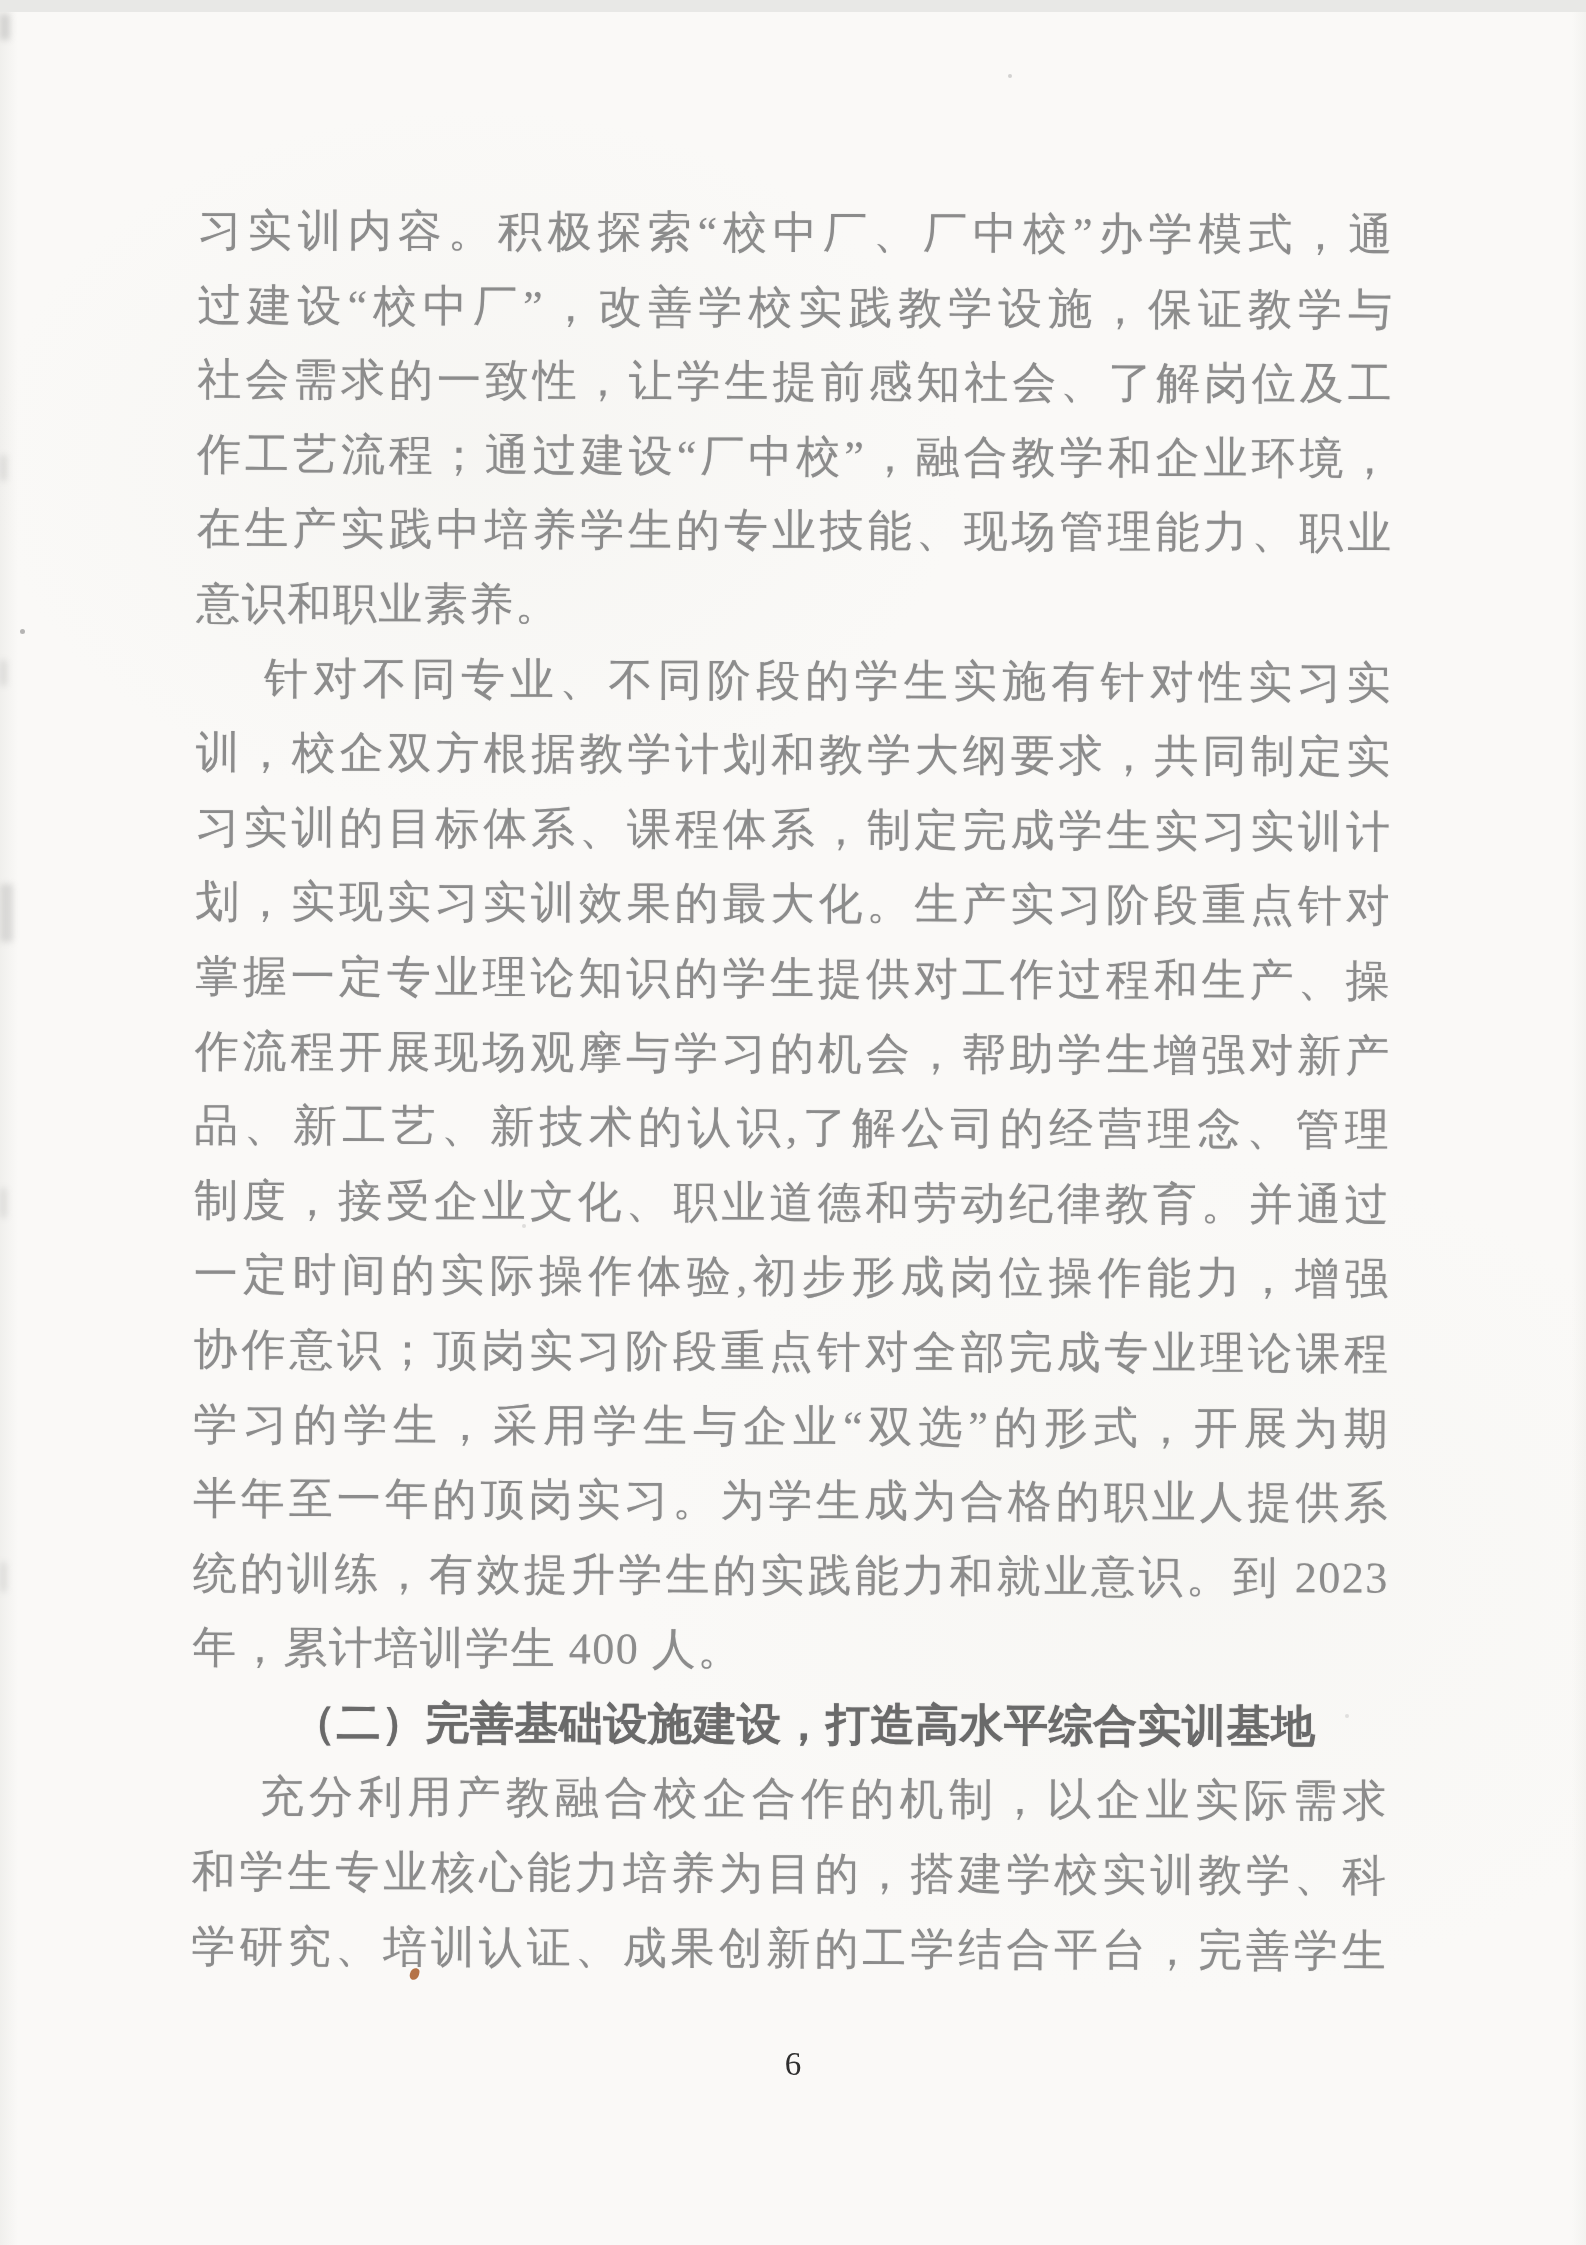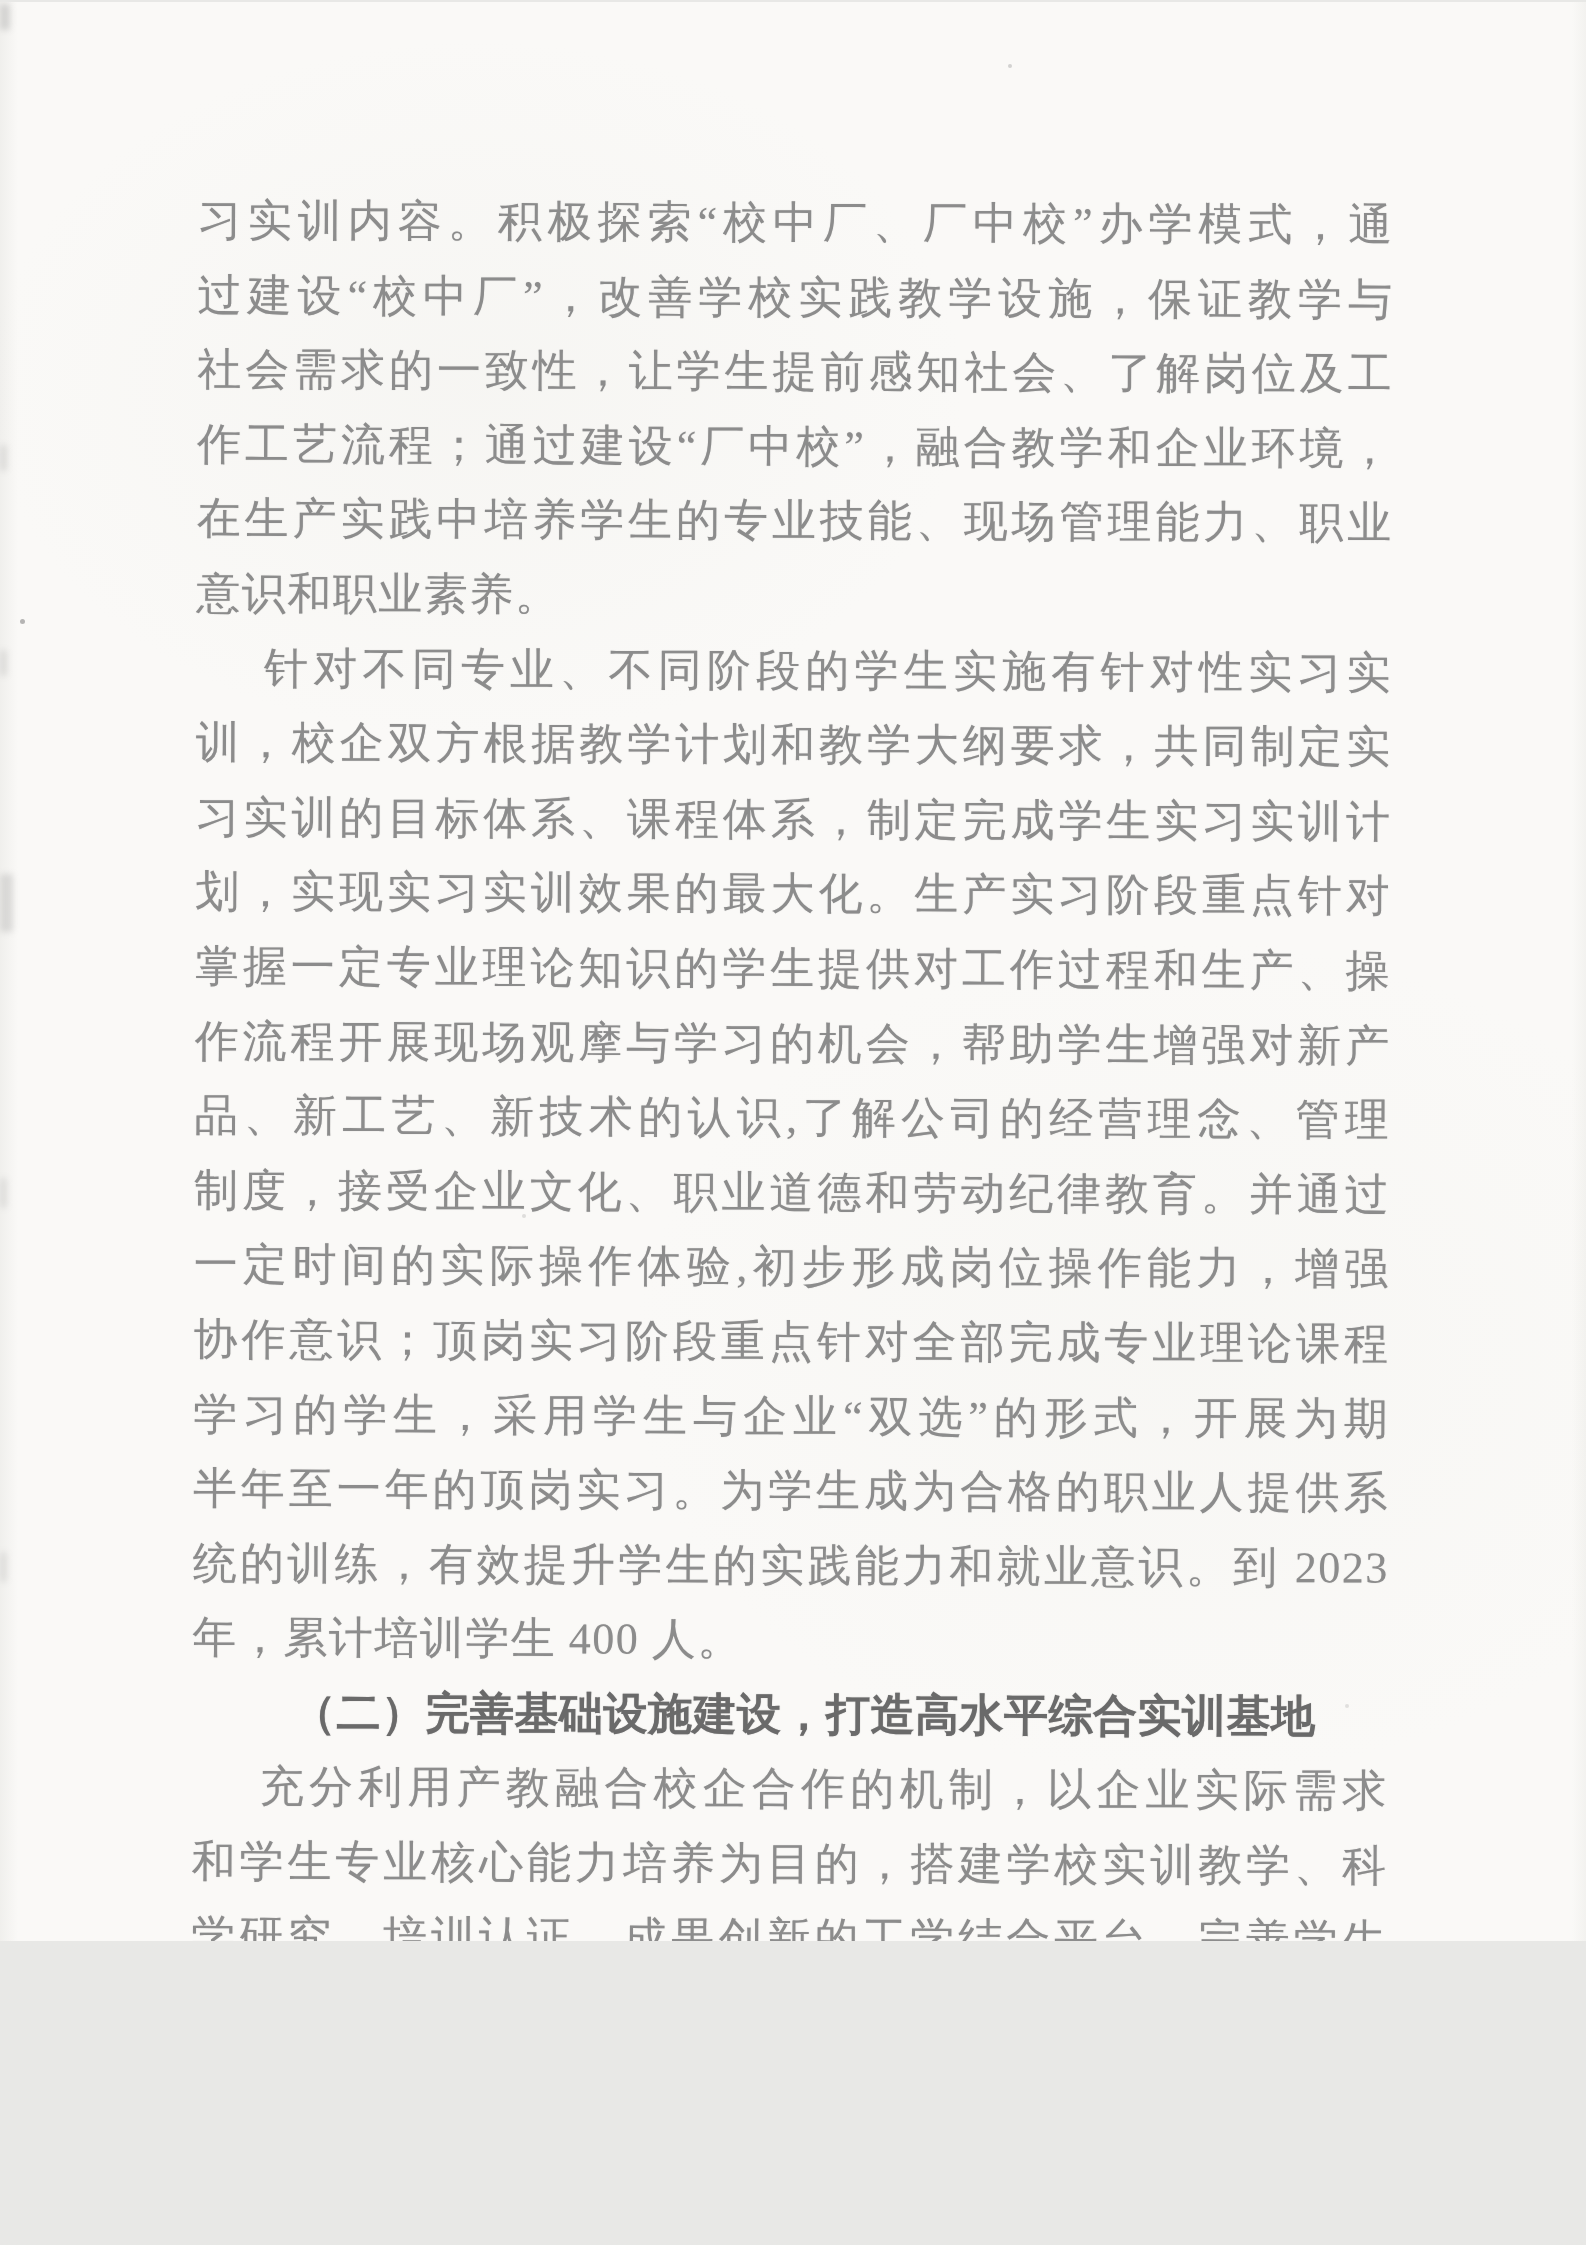--- a/index.html
+++ b/index.html
@@ -1,19 +1,19 @@
 <!DOCTYPE html>
 <html><head>
 <meta charset="utf-8">
 <style>
   html,body{margin:0;padding:0;background:#e8e8e6;}
   .page{
     position:relative;
-    width:1586px;height:1939px;
-    margin:2px auto;
+    width:1586px;height:2234px;
+    margin:12px auto;
     background:#faf9f7;
     background-image:
       linear-gradient(90deg, rgba(210,210,205,0.25) 0px, rgba(250,249,247,0) 18px),
       linear-gradient(270deg, rgba(215,215,210,0.20) 0px, rgba(250,249,247,0) 14px),
       radial-gradient(ellipse 700px 500px at 30% 20%, rgba(235,235,230,0.25), rgba(250,249,247,0) 70%),
       radial-gradient(ellipse 800px 600px at 75% 70%, rgba(238,238,233,0.22), rgba(250,249,247,0) 70%);
     overflow:hidden;
     font-family:"Liberation Serif", serif;
   }
   .text-block{

